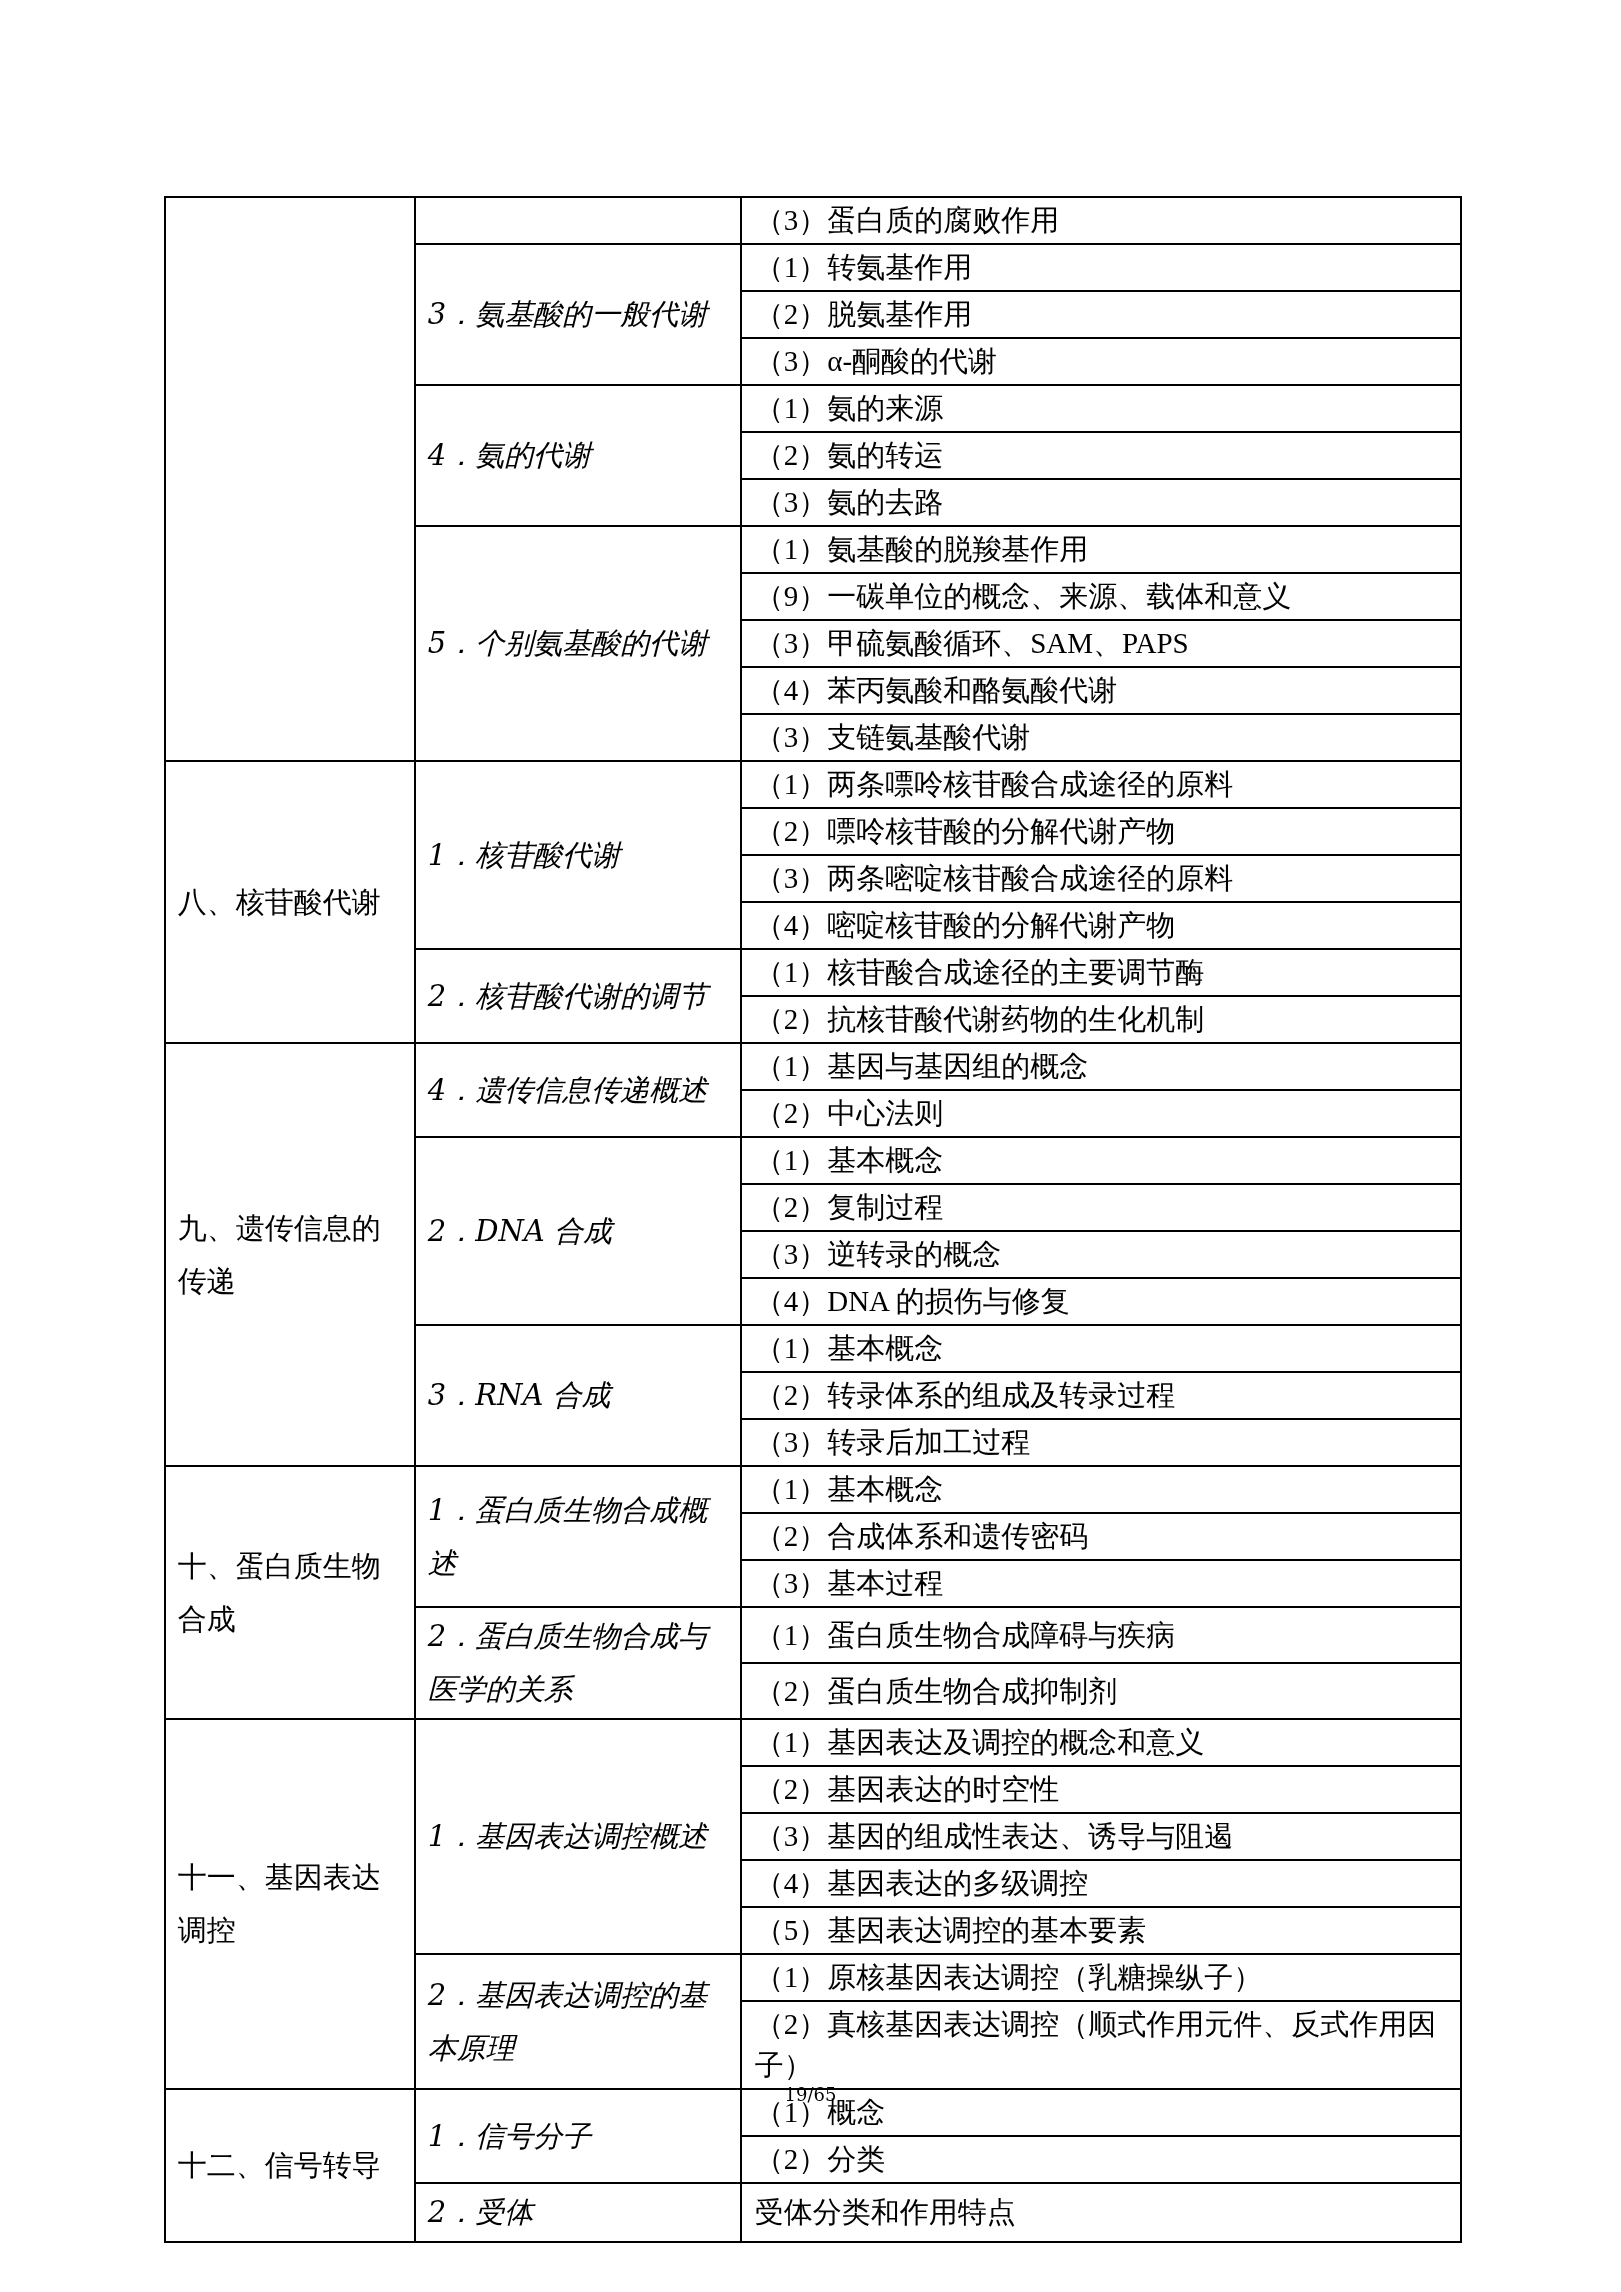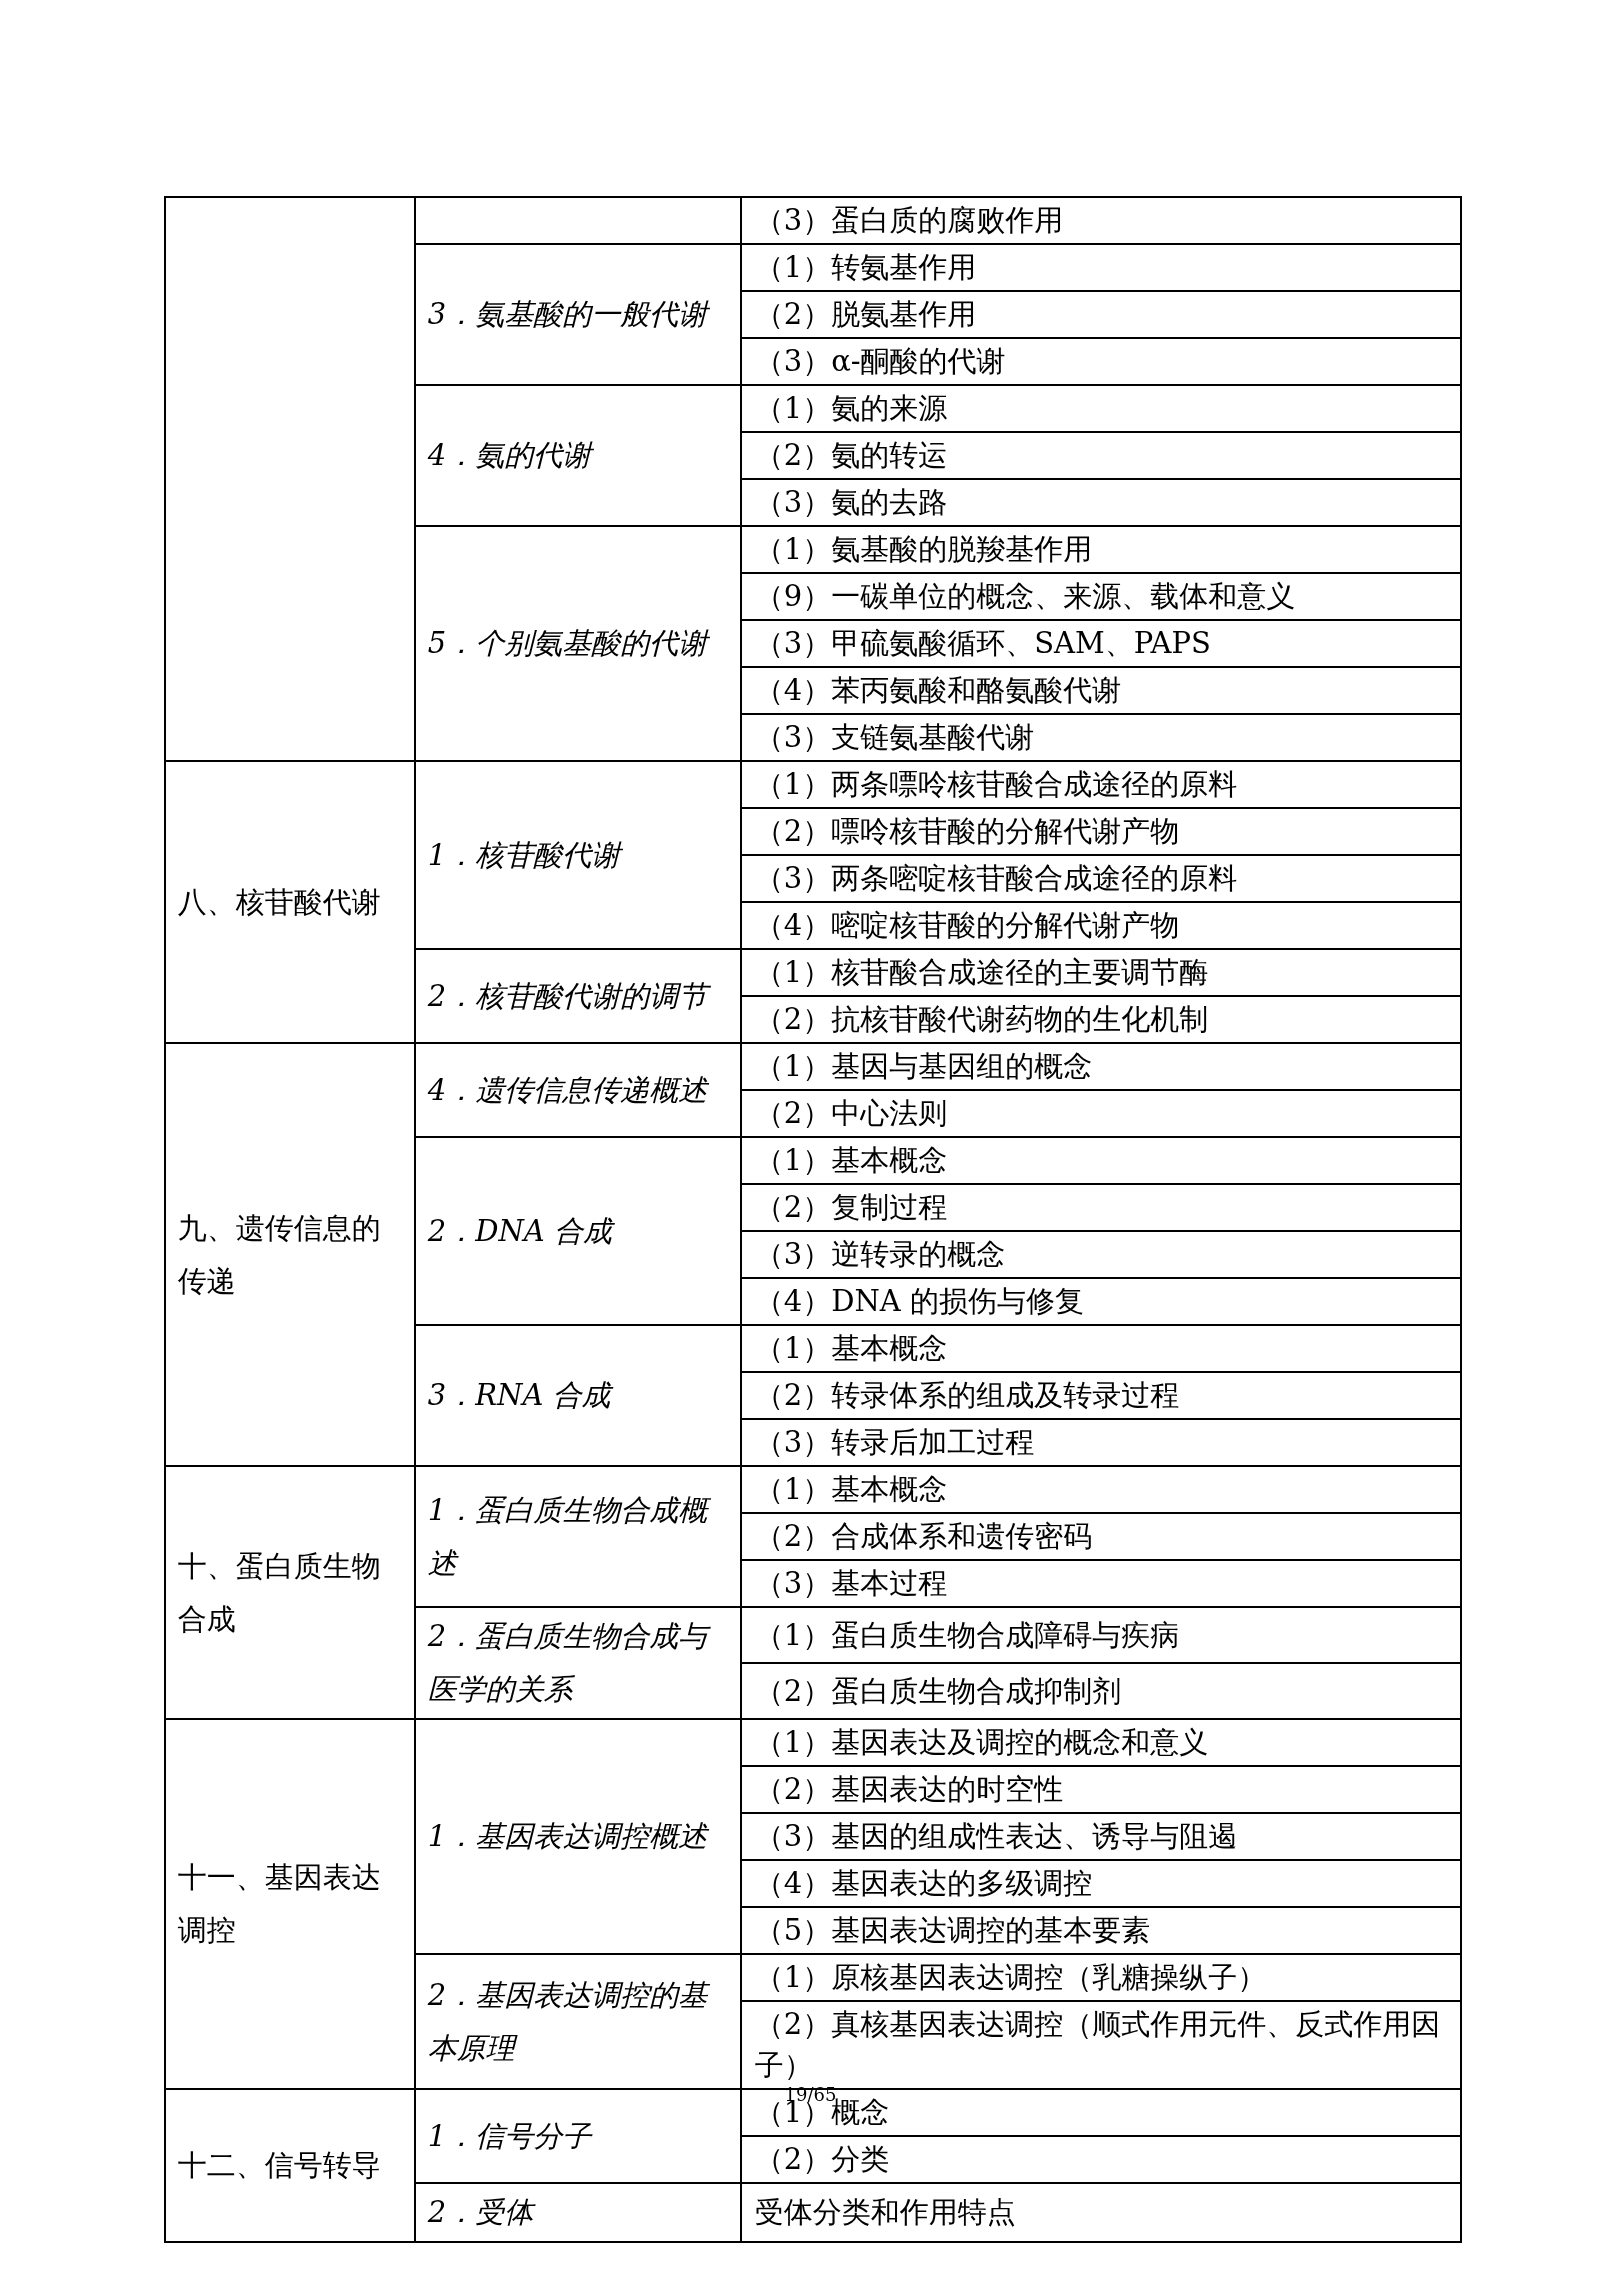--- a/index.html
+++ b/index.html
@@ -18,21 +18,21 @@
   td{
     border:2px solid #000;
     font-size:29px;
     vertical-align:middle;
     height:41px;
     word-break:normal;
     box-sizing:border-box;
   }
   td.cat{padding:2px 24.5px 2px 11.8px;line-height:53px;}
   td.topic{padding:2px 19.6px 2px 11.8px;line-height:53px;font-style:italic;}
-  td.point{padding:2px 7.8px 2px 12.7px;line-height:41px;}
+  td.point{padding:2px 7.8px 2px 12.7px;line-height:41px;font-family:Liberation Serif, serif;}
   tr.section-start td{border-top-width:2.9px;margin-top:32px;}
   .footer{
     position:absolute;left:0;top:2084px;width:1621px;
     text-align:center;font-size:18px;color:#000;
   }
 </style>
 </head>
 <body>
 
 <div class="sheet">

